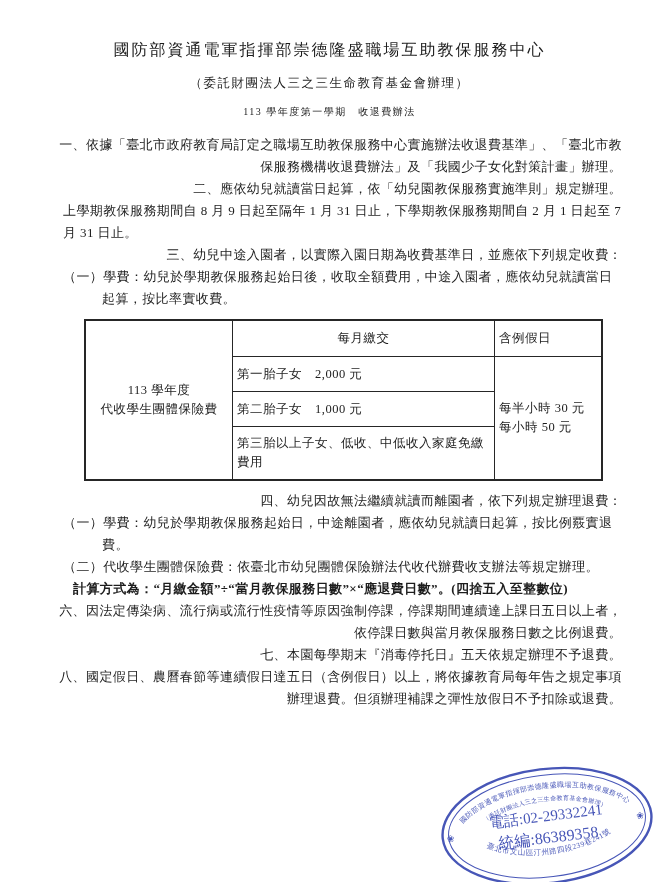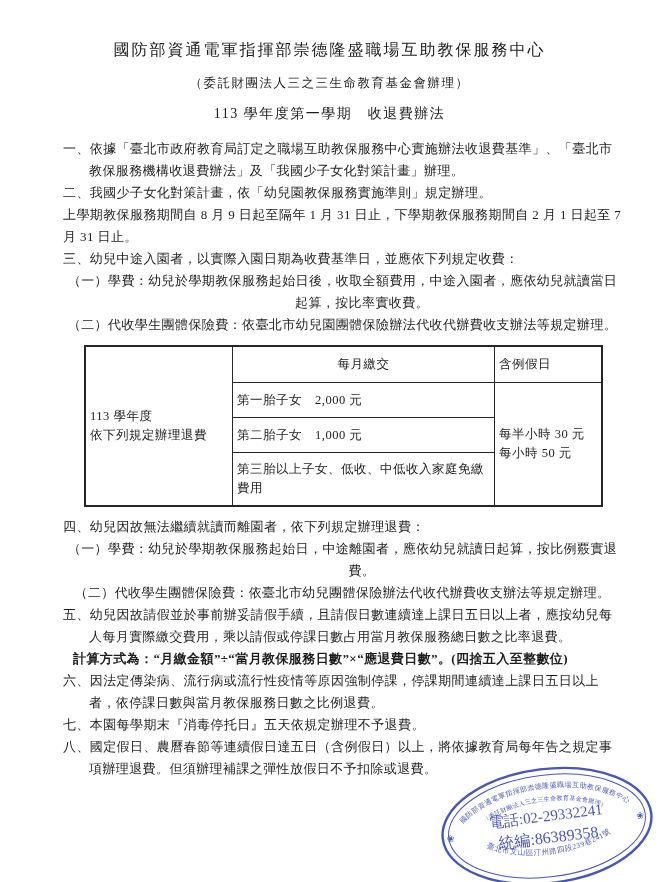--- a/index.html
+++ b/index.html
@@ -4,64 +4,63 @@
 <style>
   html,body{margin:0;padding:0;}
   body{
     width:659px;height:882px;background:#ffffff;position:relative;overflow:hidden;
     font-family:"Liberation Serif","DejaVu Serif",serif;
     color:#1d1d1d;
   }
   .doc{position:relative;width:659px;height:882px;padding:0 37px;box-sizing:border-box;}
   .org-title{font-size:16px;letter-spacing:2px;text-align:center;margin:40px 0 0;font-weight:normal;}
   .entrust{font-size:12.5px;letter-spacing:1.5px;text-align:center;margin:14px 0 0;font-weight:normal;}
-  .doc-title{font-size:14px;letter-spacing:1.5px;text-align:center;margin:13px 0 0;font-weight:normal;}
+  .doc-title{font-size:10px;letter-spacing:1.5px;text-align:center;margin:13px 0 0;font-weight:normal;}
   .body-text{margin-top:15px;font-size:13px;line-height:22px;letter-spacing:0.4px;}
   p{margin:0;}
-  .lv1{padding-left:26px;text-indent:-26px;margin-left:26px;}
+  .lv1{padding-left:26px;text-indent:-26px;margin-left:10px;text-align:right;}
   .lv1cont{margin-left:26px;}
-  .lv2{padding-left:39px;text-indent:-39px;margin-left:26px;text-align:center;}
+  .lv2{padding-left:39px;text-indent:-39px;margin-left:26px;}
   .formula{margin-left:36px;font-weight:bold;}
   .fee-table{border-collapse:collapse;margin:9px 0 9px 47px;font-size:12.5px;line-height:19px;letter-spacing:0.5px;}
   .fee-table td{border:1px solid #262626;padding:6px 4px;}
   .fee-table{border:2px solid #262626;}
-  .td-payer{width:138px;text-align:left;}
+  .td-payer{width:138px;text-align:center;}
   .td-mid{width:253px;height:22px;}
   .td-midhead{width:253px;text-align:center;height:23px;}
   .td-right{width:98px;vertical-align:middle;}
   .td-righthead{width:98px;text-align:left;padding-left:5px;}
   .td-row3{height:40px;}
   .stamp{position:absolute;left:438px;top:725px;transform:rotate(-7deg);opacity:0.88;}
 </style>
 </head>
 <body>
 
 <div class="doc">
 
   <h1 class="org-title">國防部資通電軍指揮部崇德隆盛職場互助教保服務中心</h1>
   <h2 class="entrust">（委託財團法人三之三生命教育基金會辦理）</h2>
   <h2 class="doc-title">113 學年度第一學期　收退費辦法</h2>
 
   <div class="body-text">
 
     <p class="lv1"><span>一、</span><span>依據「臺北市政府教育局訂定之職場互助教保服務中心實施辦法收退費基準」、「臺北市教保服務機構收退費辦法」及「我國少子女化對策計畫」辦理。</span></p>
 
-    <p class="lv1"><span>二、</span><span>我國少子女化對策計畫，依「幼兒園教保服務實施準則」規定辦理。</span></p>
+    <p class="lv1"><span>二、</span><span>應依幼兒就讀當日起算，依「幼兒園教保服務實施準則」規定辦理。</span></p>
     <p class="lv1cont">上學期教保服務期間自 8 月 9 日起至隔年 1 月 31 日止，下學期教保服務期間自 2 月 1 日起至 7 月 31 日止。</p>
 
     <p class="lv1"><span>三、</span><span>幼兒中途入園者，以實際入園日期為收費基準日，並應依下列規定收費：</span></p>
     <p class="lv2"><span>（一）</span><span>學費：幼兒於學期教保服務起始日後，收取全額費用，中途入園者，應依幼兒就讀當日起算，按比率實收費。</span></p>
-    <p class="lv2"><span>（二）</span><span>代收學生團體保險費：依臺北市幼兒園團體保險辦法代收代辦費收支辦法等規定辦理。</span></p>
 
     <table class="fee-table">
       <tbody>
           <tr>
         <td class="td-payer" rowspan="4">
           <div>113 學年度</div>
-          <div>依下列規定辦理退費</div>
+          <div>代收學生團體保險費</div>
         </td>
         <td class="td-midhead">每月繳交</td>
         <td class="td-righthead">含例假日</td>
       </tr>
       <tr>
         <td class="td-mid">第一胎子女　2,000 元</td>
         <td class="td-right" rowspan="3">
           <div>每半小時 30 元</div>
           <div>每小時 50 元</div>
         </td>
@@ -72,21 +71,20 @@
       <tr>
         <td class="td-mid td-row3">第三胎以上子女、低收、中低收入家庭免繳費用</td>
       </tr>
     </tbody>
       </table>
 
     <p class="lv1"><span>四、</span><span>幼兒因故無法繼續就讀而離園者，依下列規定辦理退費：</span></p>
     <p class="lv2"><span>（一）</span><span>學費：幼兒於學期教保服務起始日，中途離園者，應依幼兒就讀日起算，按比例覈實退費。</span></p>
     <p class="lv2"><span>（二）</span><span>代收學生團體保險費：依臺北市幼兒團體保險辦法代收代辦費收支辦法等規定辦理。</span></p>
 
-    <p class="lv1"><span>五、</span><span>幼兒因故請假並於事前辦妥請假手續，且請假日數連續達上課日五日以上者，應按幼兒每人每月實際繳交費用，乘以請假或停課日數占用當月教保服務總日數之比率退費。</span></p>
     <p class="formula">計算方式為：“月繳金額”÷“當月教保服務日數”×“應退費日數”。(四捨五入至整數位)</p>
 
     <p class="lv1"><span>六、</span><span>因法定傳染病、流行病或流行性疫情等原因強制停課，停課期間連續達上課日五日以上者，依停課日數與當月教保服務日數之比例退費。</span></p>
 
     <p class="lv1"><span>七、</span><span>本園每學期末『消毒停托日』五天依規定辦理不予退費。</span></p>
 
     <p class="lv1"><span>八、</span><span>國定假日、農曆春節等連續假日達五日（含例假日）以上，將依據教育局每年告之規定事項辦理退費。但須辦理補課之彈性放假日不予扣除或退費。</span></p>
 
   </div>
 

